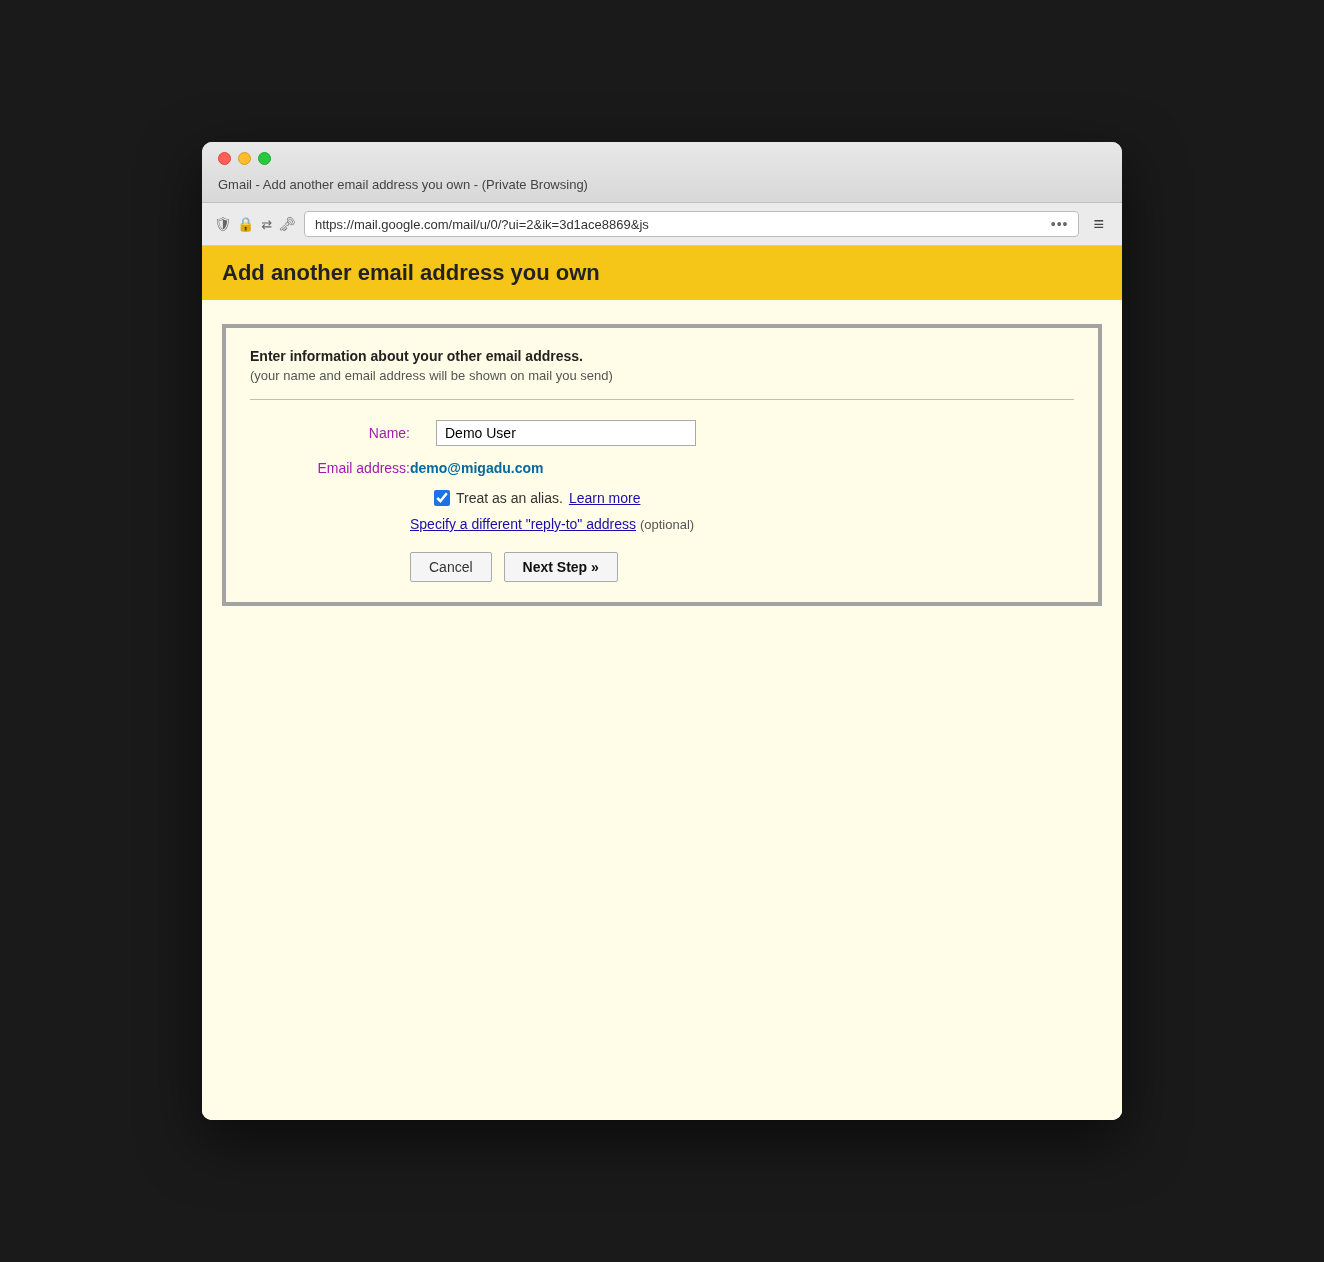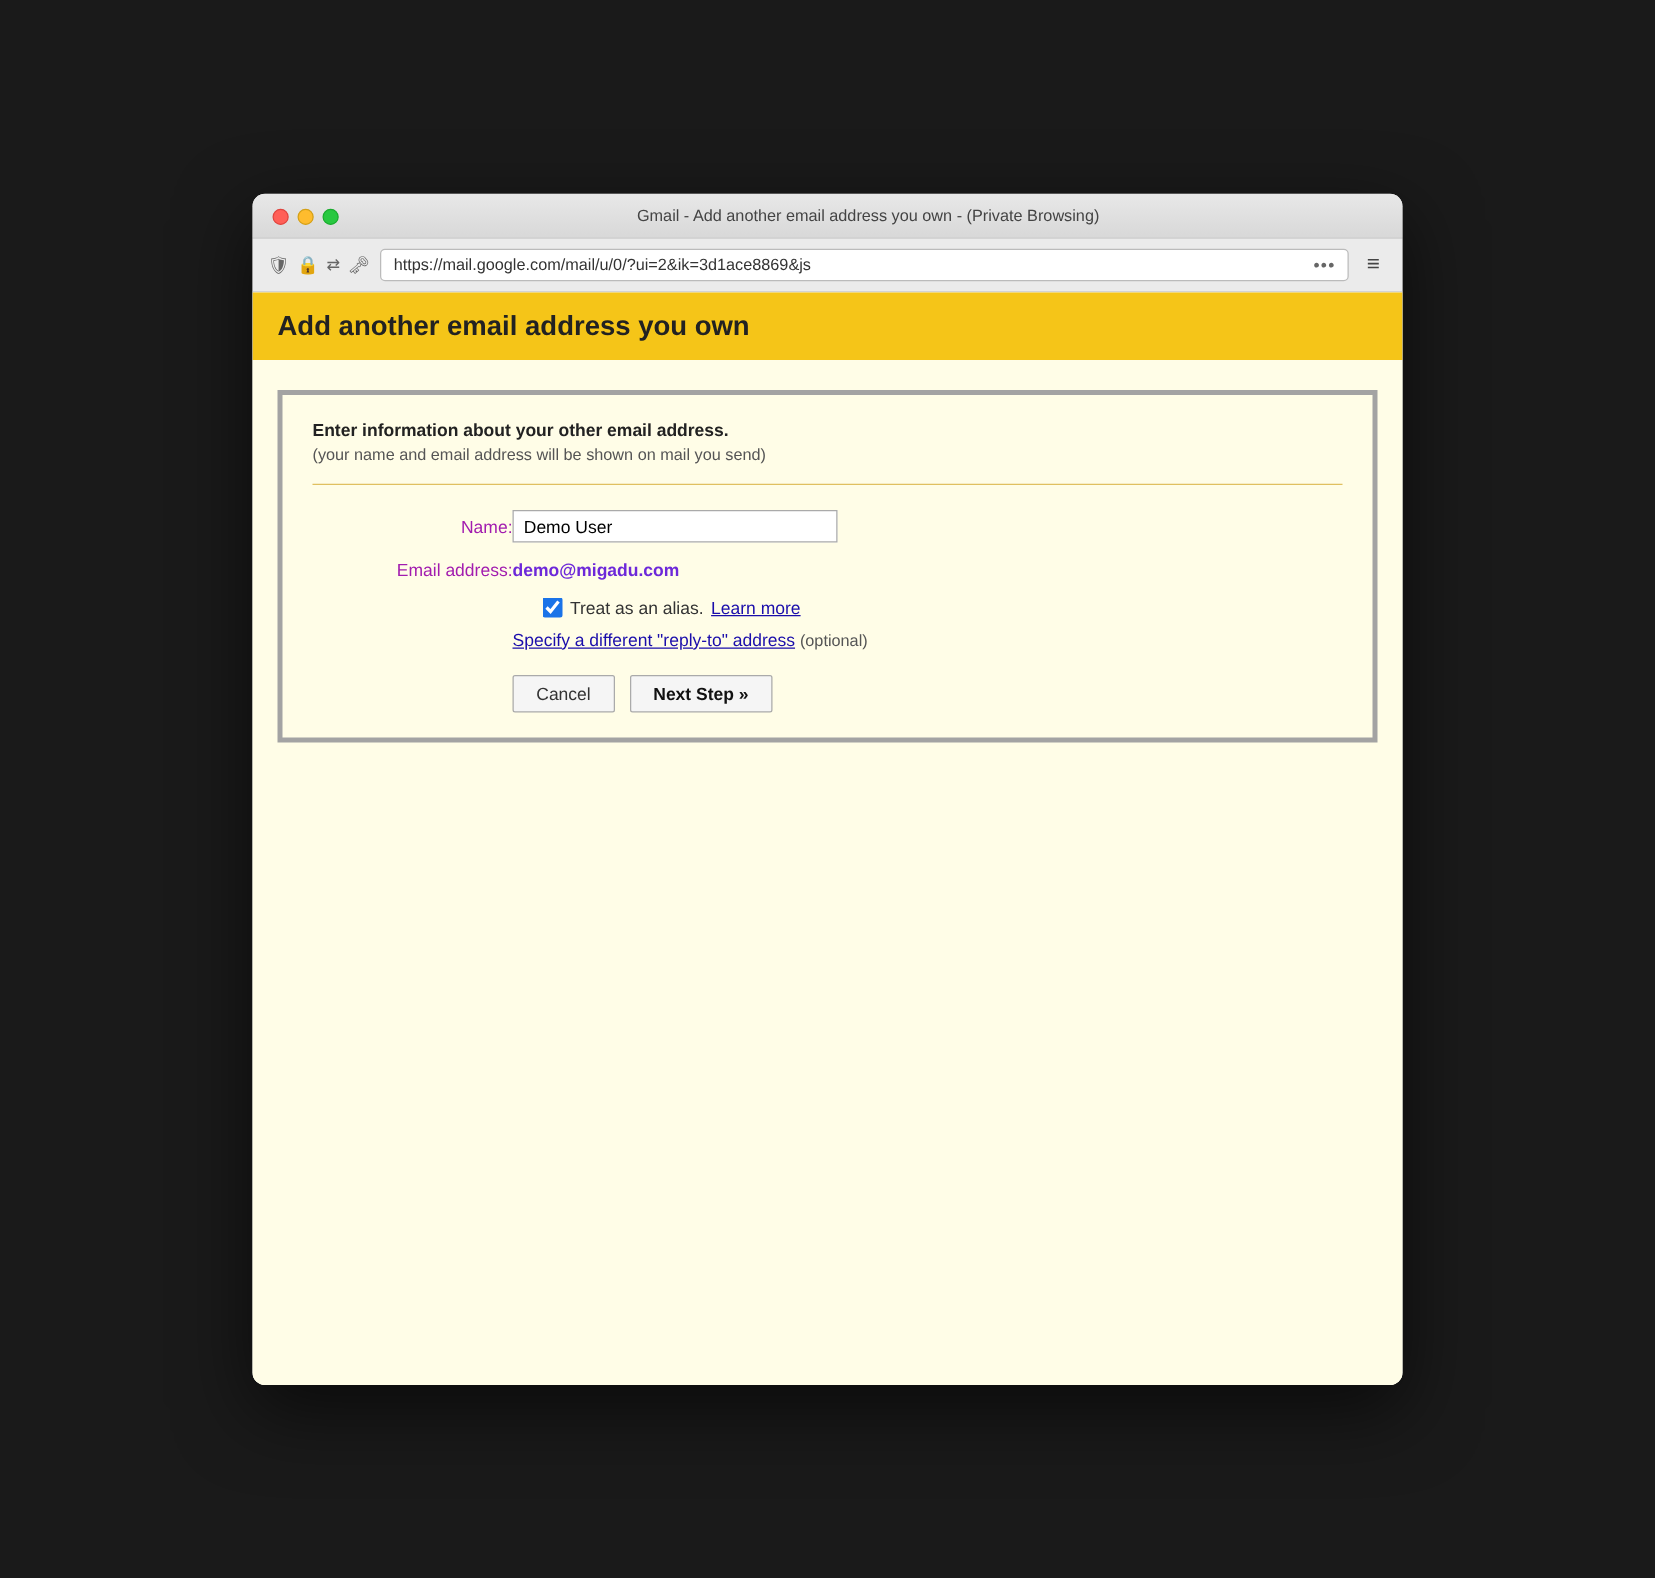--- a/index.html
+++ b/index.html
@@ -24,23 +24,24 @@
       border-radius: 10px;
       overflow: hidden;
       box-shadow: 0 20px 60px rgba(0,0,0,0.6);
     }
 
     
     .title-bar {
       background: linear-gradient(to bottom, #e8e8e8, #d8d8d8);
       padding: 10px 16px;
       display: flex;
-      align-items: flex-end;
+      align-items: flex-start;
       gap: 12px;
       border-bottom: 1px solid #c0c0c0;
+      flex-direction: column;
     }
 
     .traffic-lights {
       display: flex;
       gap: 7px;
     }
 
     .traffic-light {
       width: 13px;
       height: 13px;
@@ -172,26 +173,27 @@
       padding-right: 0;
       flex-shrink: 0;
     }
 
     .form-input {
       border: 1px solid #aaa;
       padding: 4px 8px;
       font-size: 14px;
       width: 260px;
       background: white;
+      margin-left: 26px;
     }
 
     .email-value {
       font-weight: bold;
       font-size: 14px;
-      color: #6d28d9;
+      color: #0369a1;
     }
 
     .checkbox-row {
       display: flex;
       align-items: center;
       margin-left: 160px;
       margin-bottom: 10px;
       font-size: 14px;
       color: #333;
       gap: 6px;

